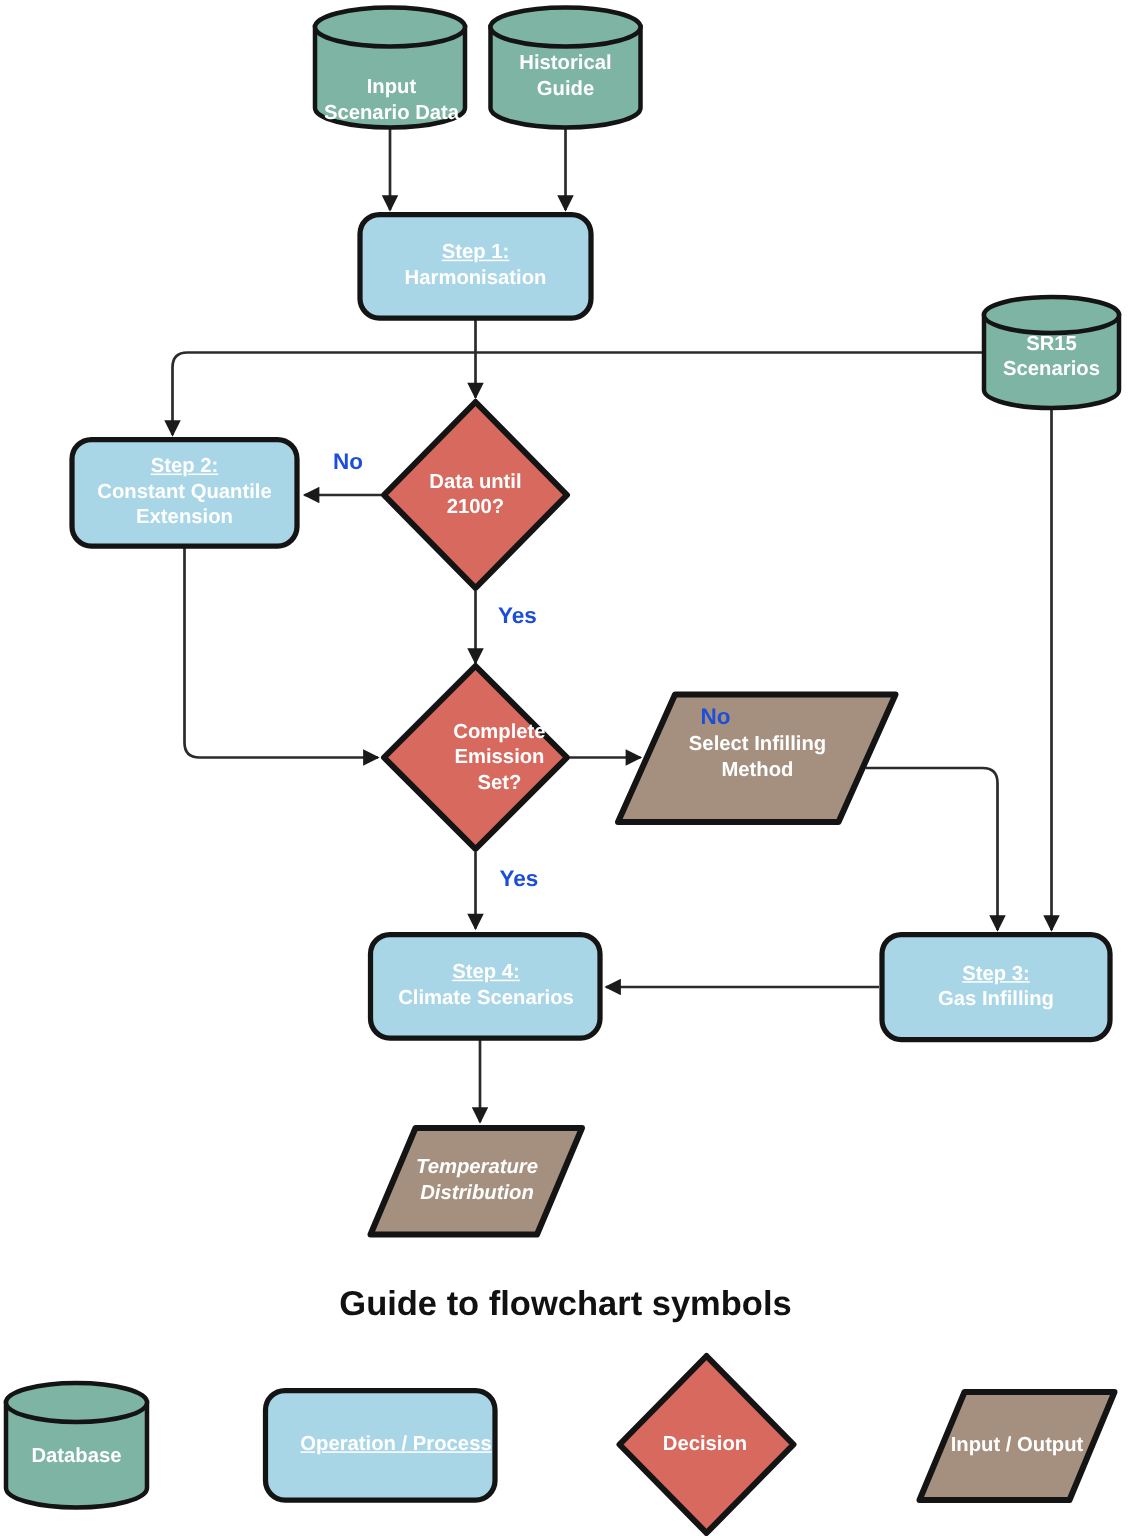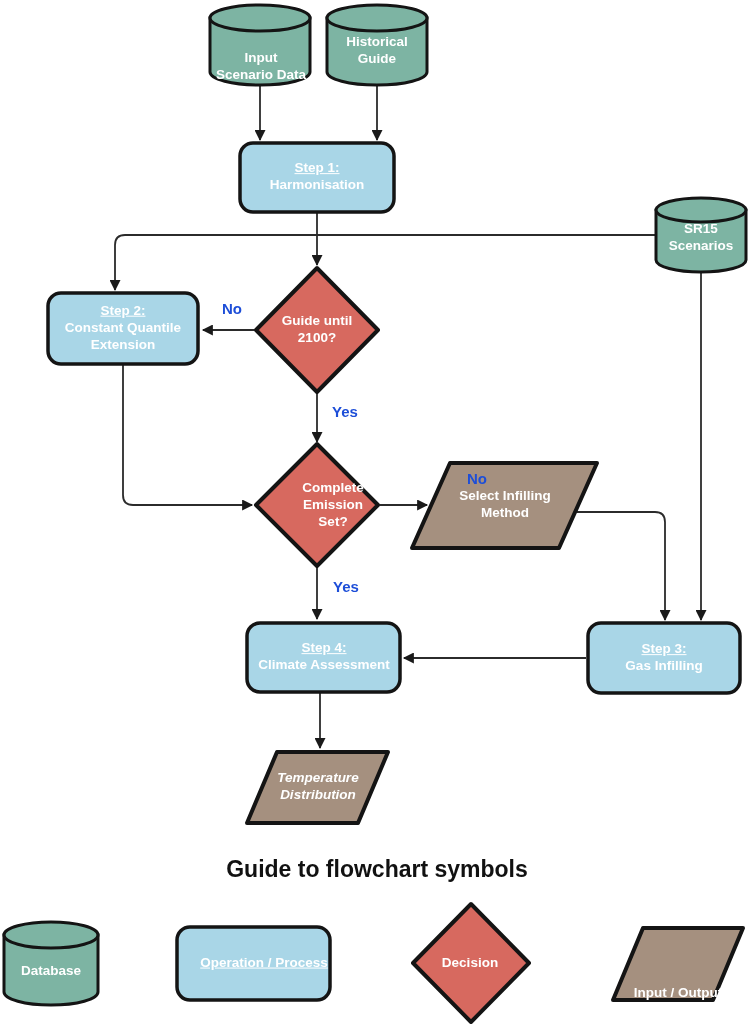--- a/index.html
+++ b/index.html
@@ -103,52 +103,52 @@
   </div>
   <div class="node-label" style="left:317px;top:177px;">
     <span class="step-title">Step 1:</span>
     <span>Harmonisation</span>
   </div>
   <div class="node-label" style="left:701px;top:238px;">
     <span>SR15</span>
     <span>Scenarios</span>
   </div>
   <div class="node-label" style="left:317px;top:330px;">
-    <span>Guide until</span>
+    <span>Data until</span>
     <span>2100?</span>
   </div>
   <div class="node-label" style="left:123px;top:328px;width:135px;">
     <span class="step-title">Step 2:</span>
     <span class="wrap">Constant Quantile Extension</span>
   </div>
   <div class="node-label" style="left:317px;top:505px;margin-left:16px;">
     <span>Complete</span>
     <span>Emission</span>
     <span>Set?</span>
   </div>
   <div class="node-label" style="left:505px;top:505px;text-align:center;">
     <span>Select Infilling</span>
     <span>Method</span>
   </div>
   <div class="node-label" style="left:324px;top:657px;">
     <span class="step-title">Step 4:</span>
-    <span>Climate Assessment</span>
+    <span>Climate Scenarios</span>
   </div>
   <div class="node-label" style="left:664px;top:658px;">
     <span class="step-title">Step 3:</span>
     <span>Gas Infilling</span>
   </div>
   <div class="node-label" style="left:318px;top:787px;font-style:italic;">
     <span>Temperature</span>
     <span>Distribution</span>
   </div>
 
   <div class="edge-label" style="left:232px;top:308px;">No</div>
   <div class="edge-label" style="left:345px;top:411px;">Yes</div>
   <div class="edge-label" style="left:477px;top:478px;">No</div>
   <div class="edge-label" style="left:346px;top:586px;">Yes</div>
 
   <div class="legend-title" style="left:377px;top:869px;">Guide to flowchart symbols</div>
   <div class="node-label" style="left:51px;top:971px;">Database</div>
   <div class="node-label" style="left:264px;top:963px;text-decoration:underline;">Operation / Process</div>
   <div class="node-label" style="left:470px;top:963px;">Decision</div>
-  <div class="node-label" style="left:678px;top:964px;margin-top:29px;">Input / Output</div>
+  <div class="node-label" style="left:678px;top:964px;">Input / Output</div>
 </div>
 
 </body></html>

